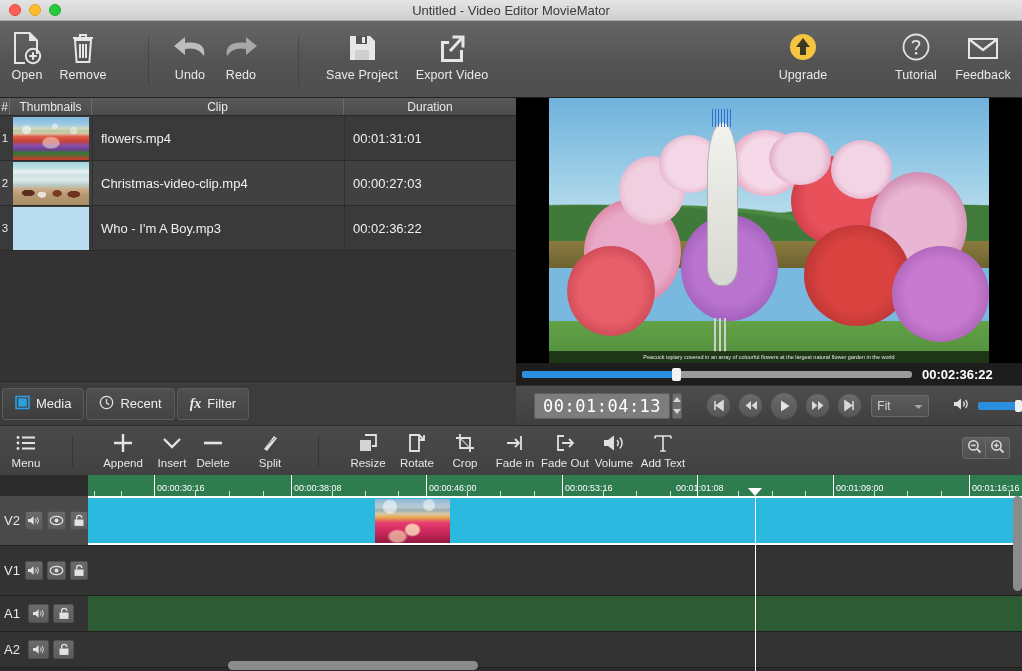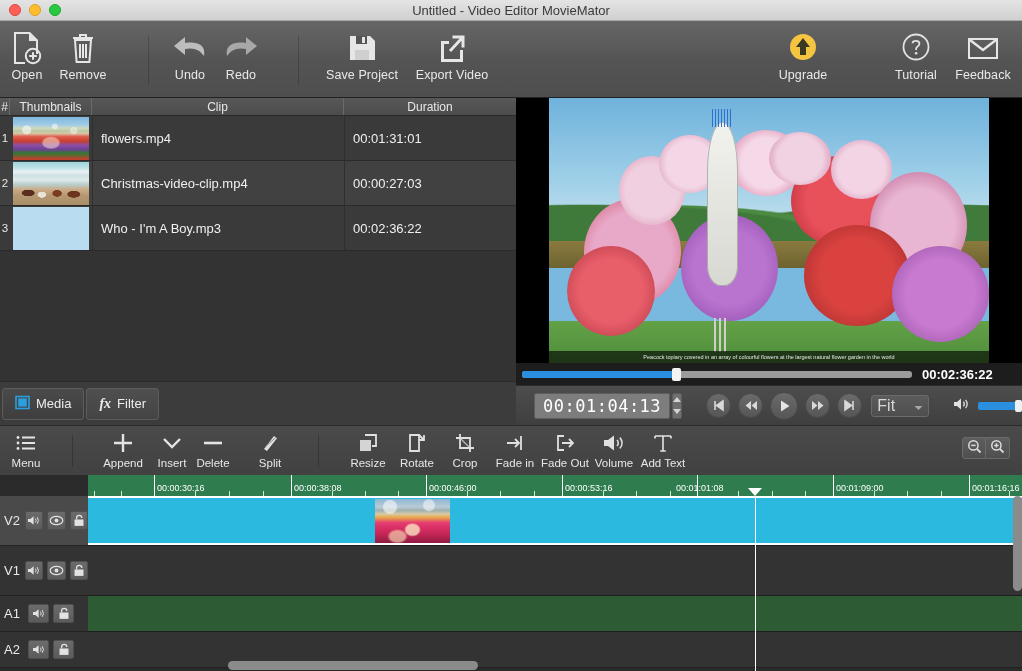--- a/index.html
+++ b/index.html
@@ -232,21 +232,21 @@
     background: linear-gradient(to bottom,#6a6a6a,#565656);
     border: 1px solid #4a4a4a;
     display:flex; align-items:center; justify-content:center;
   }
   .tbtn.big { width: 28px; height: 28px; }
   .fit-select {
     margin-left: 9px; width: 62px; height: 22px;
     background: linear-gradient(to bottom,#5c5c5c,#4e4e4e);
     border: 1px solid #6b6b6b; border-radius: 3px;
     display:flex; align-items:center; justify-content:space-between;
-    padding: 0 5px; font-size: 16px; color:#d8d8d8;
+    padding: 0 5px; font-size: 12px; color:#d8d8d8;
   }
   .vol-wrap { display:flex; align-items:center; gap:7px; margin-left: 24px; }
   .volbar { position:relative; width:44px; height:8px; background:#2b8fe0; border-radius:2px; }
   .volknob { position:absolute; right:0; top:-2px; width:7px; height:12px; background:#f0f0f0; border-radius:2px; }
 
   
   .edit-toolbar {
     position: absolute; left: 0; top: 425px; width: 1022px; height: 52px;
     background: linear-gradient(to bottom, #4a4a4a, #414141);
     border-top: 1px solid #2b2b2b; border-bottom: 1px solid #222;
@@ -509,20 +509,29 @@
 
   <div class="tabs-bar">
     <div class="tab active">
       <span>
         <svg width="15" height="15" viewBox="0 0 15 15">
           <rect x="1" y="1.5" width="13" height="12" fill="none" stroke="#2b9fe0" stroke-width="1.6"></rect>
           <rect x="3.2" y="3.4" width="8.6" height="8.2" fill="#2b9fe0"></rect>
         </svg>
       </span>
       <span>Media</span>
+    </div>
+    <div class="tab">
+      <span>
+        <svg width="15" height="15" viewBox="0 0 15 15">
+          <circle cx="7.5" cy="7.5" r="6.2" fill="none" stroke="#dedede" stroke-width="1.3"></circle>
+          <path d="M7.5 4 v4 l2.6 1.6" fill="none" stroke="#dedede" stroke-width="1.3"></path>
+        </svg>
+      </span>
+      <span>Recent</span>
     </div>
     <div class="tab">
       <span style="font-style:italic;font-weight:bold;font-size:14px;font-family:'Liberation Serif',serif;">fx</span>
       <span>Filter</span>
     </div>
   </div>
 
   <div class="player">
     <div class="video-area">
       <div class="video-frame">

